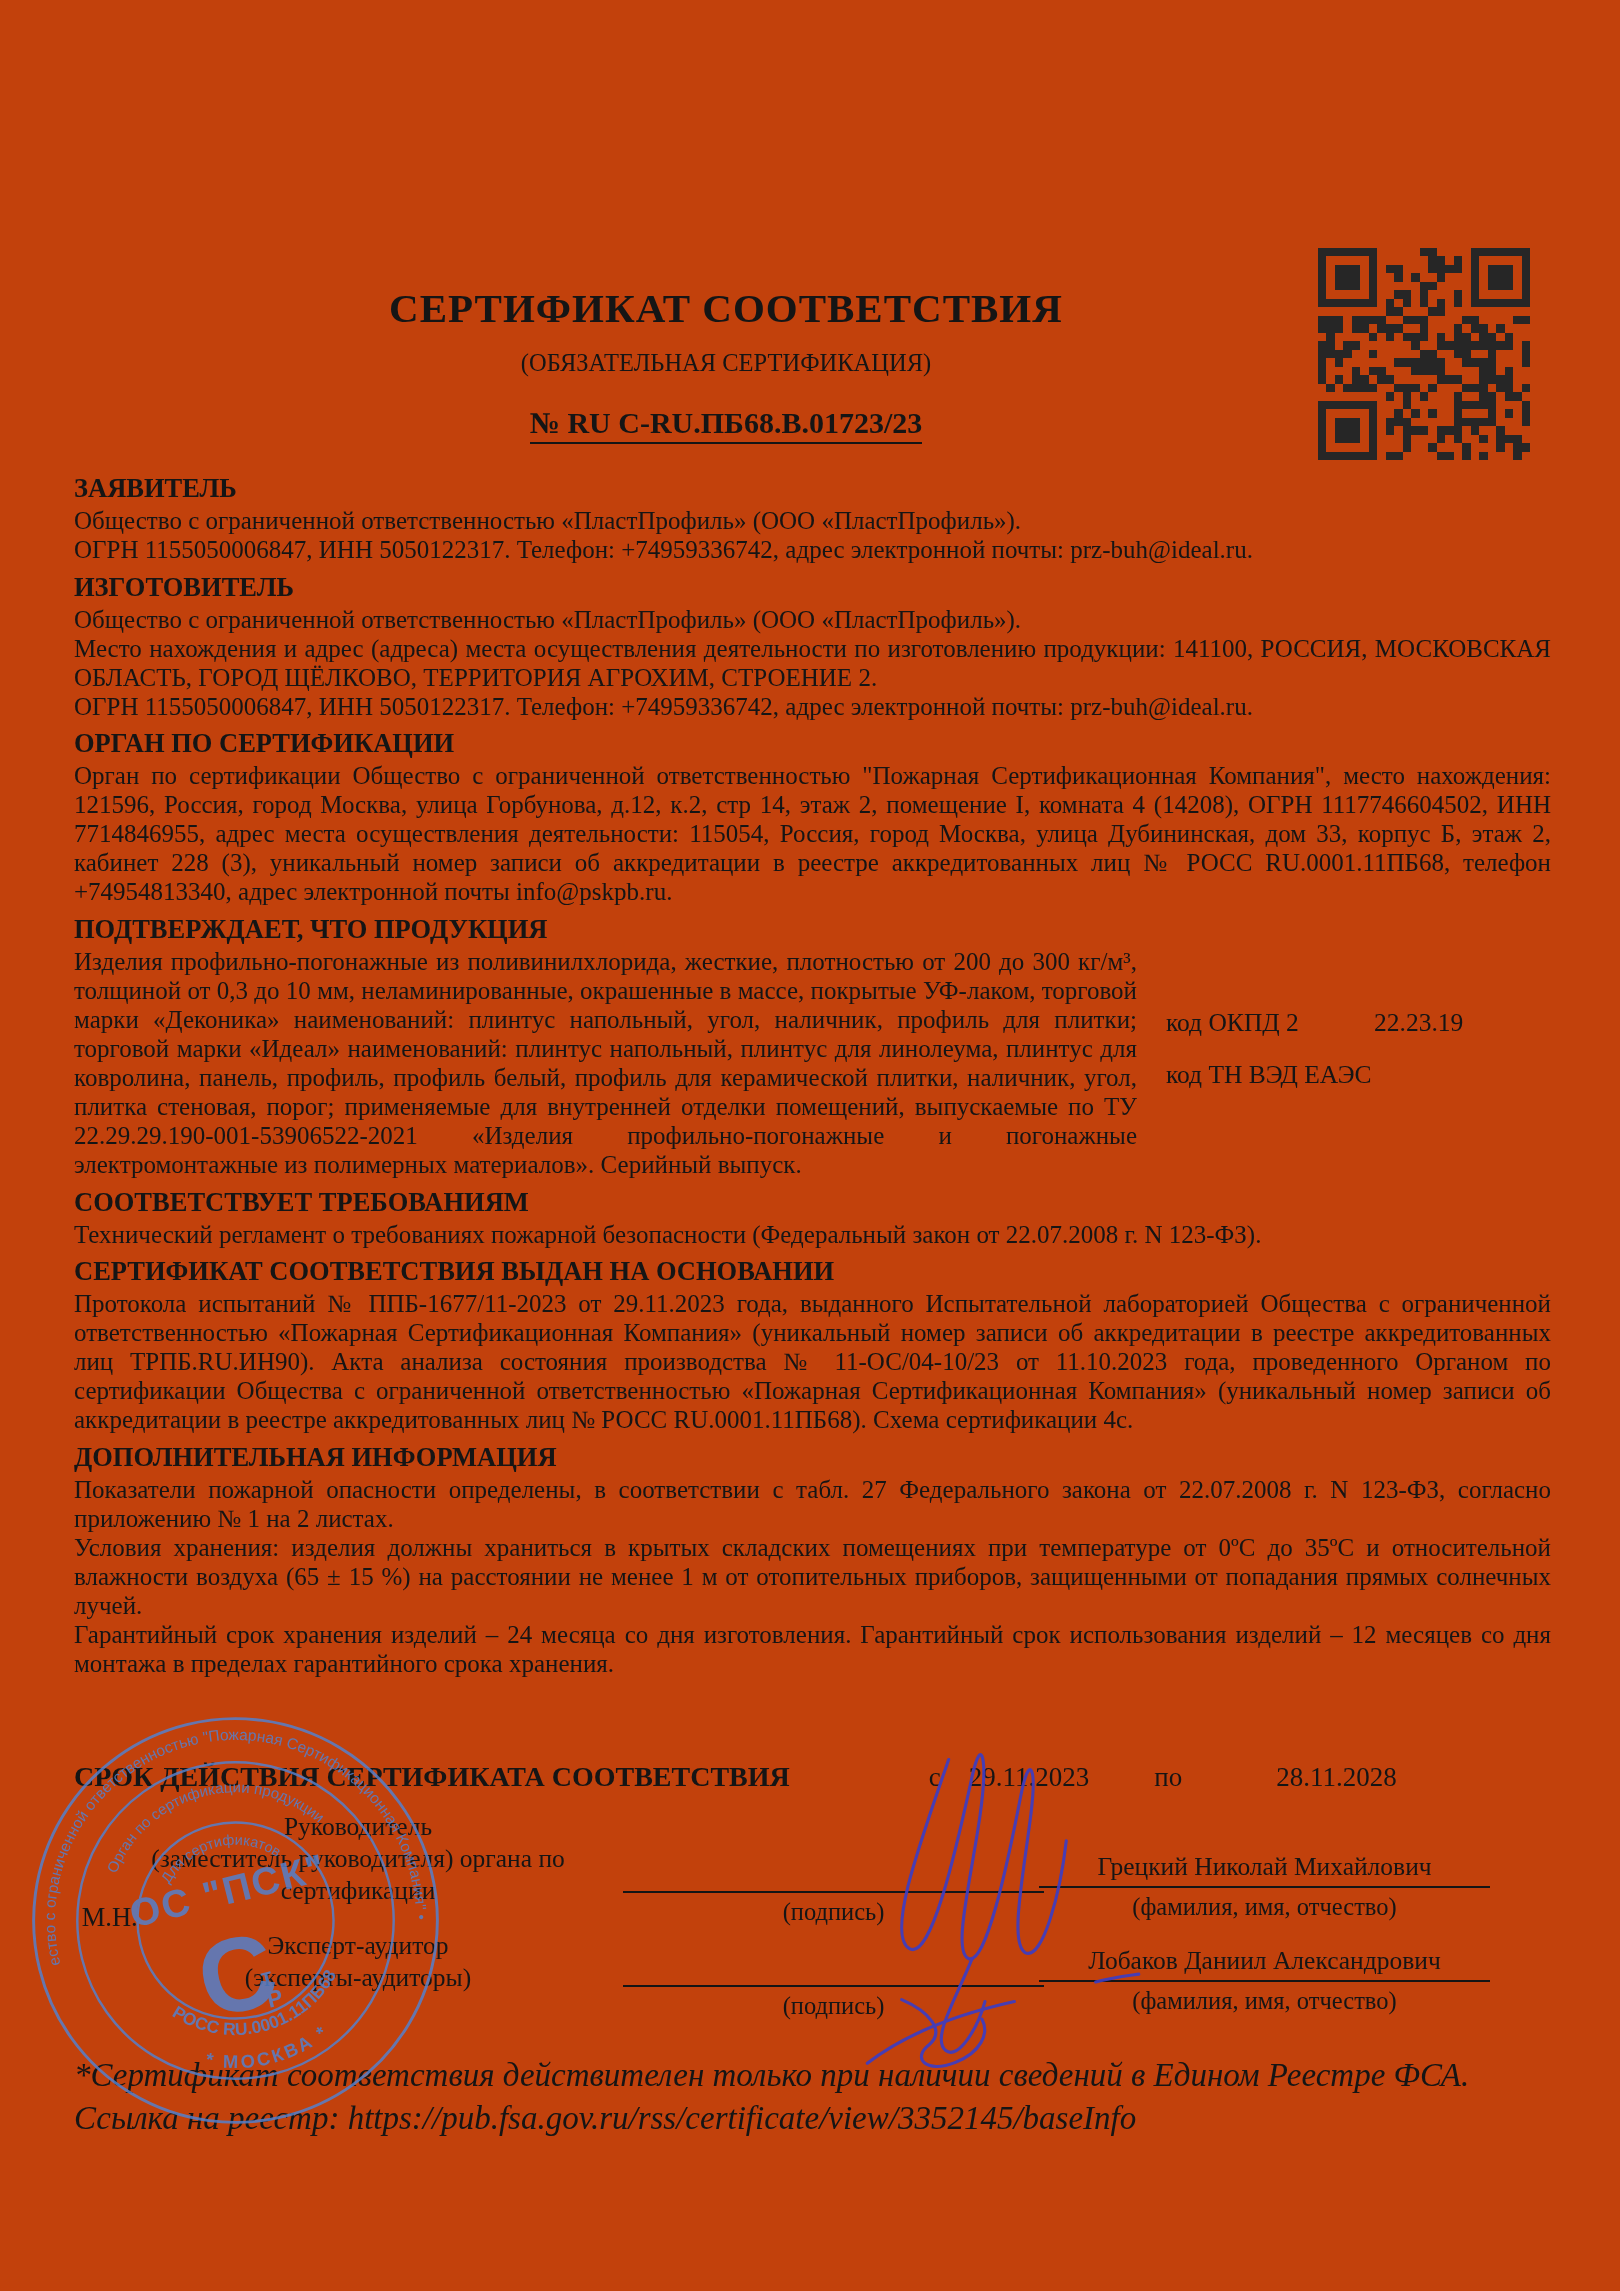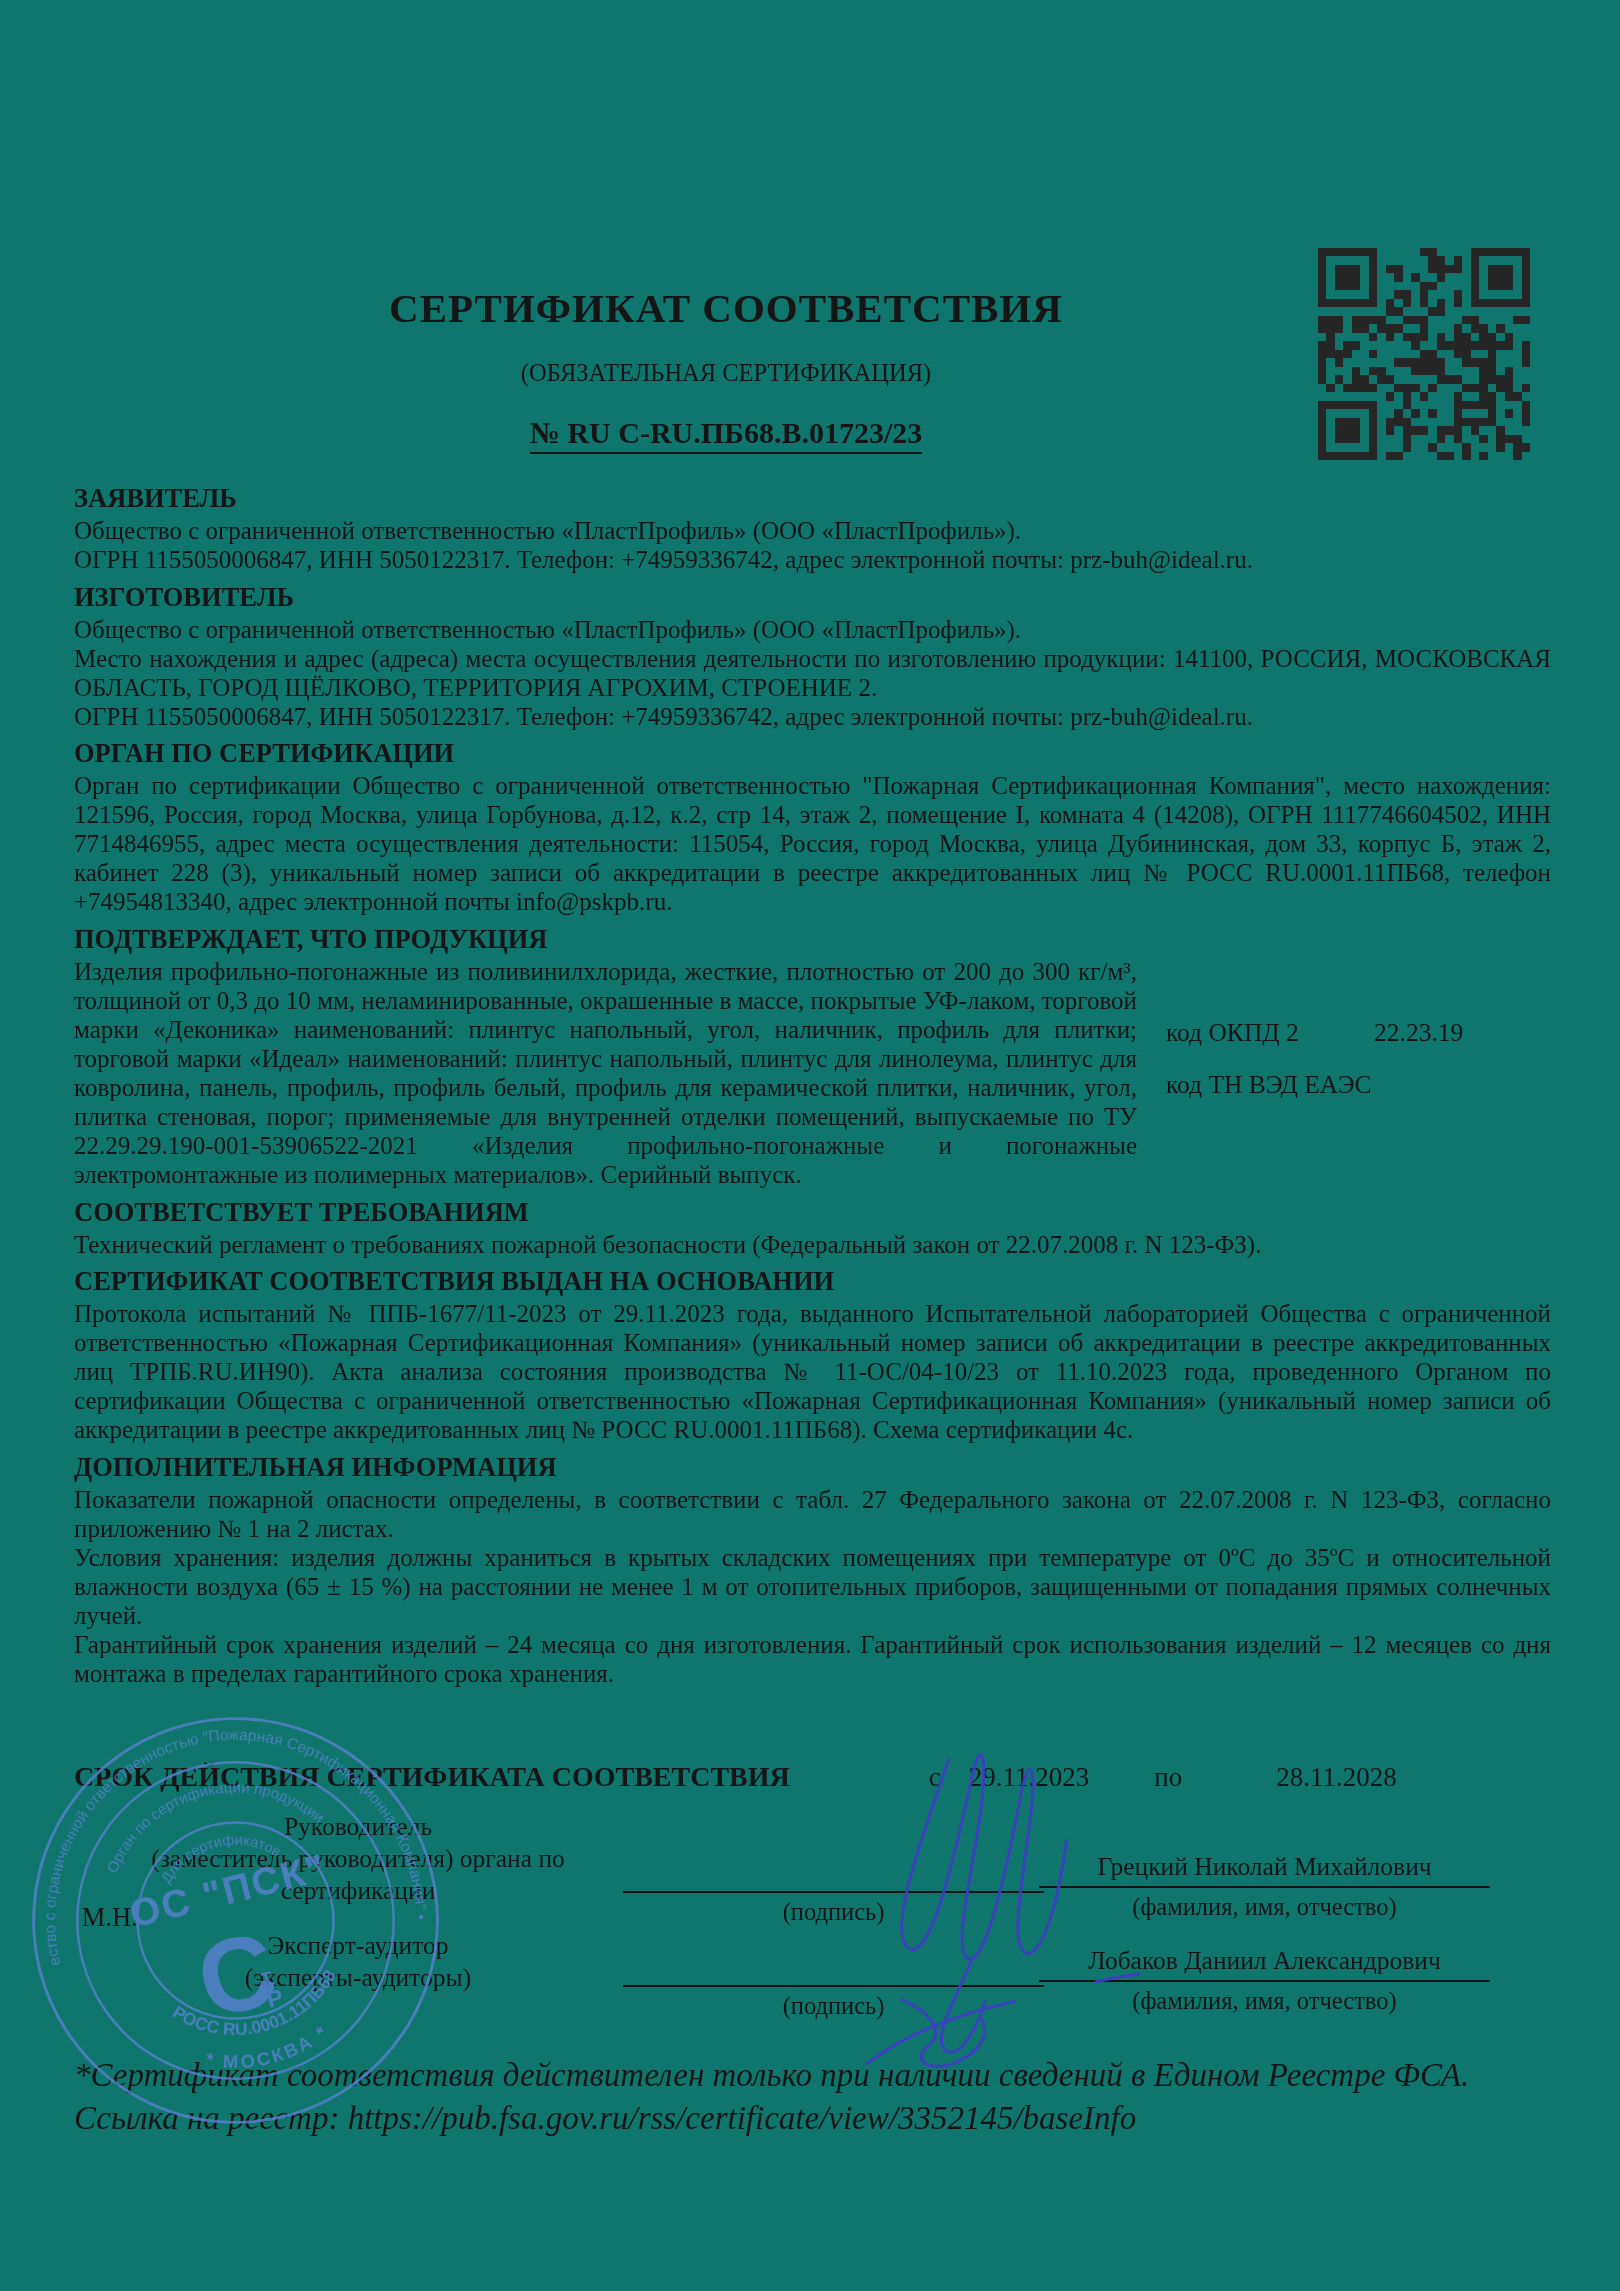--- a/index.html
+++ b/index.html
@@ -1,23 +1,23 @@
 <!DOCTYPE html>
 <html lang="ru"><head>
 <meta charset="utf-8">
 <style>
   html,body{margin:0;padding:0;background:#888;}
-  .page{position:relative;width:1620px;height:2292px;background:#0f766e;color:#151515;
+  .page{position:relative;width:1620px;height:2292px;background:#c2410c;color:#151515;
         font-family:"Liberation Serif","DejaVu Serif",serif;overflow:hidden;margin:0 auto;}
   .content{position:absolute;left:74px;right:69px;top:0;bottom:0;}
 
   
   .doc-header{width:1304px;text-align:center;padding-top:284px;}
   .title{font-size:41px;font-weight:700;letter-spacing:1px;}
-  .subtitle{font-size:24.5px;margin-top:27px;}
+  .subtitle{font-size:24.5px;margin-top:17px;}
   .cert-number{font-size:30px;font-weight:700;margin-top:29px;}
   .cert-number span{border-bottom:2.9px solid #151515;padding-bottom:2.9px;}
 
   
   .sections{margin-top:33px;}
   .sec-h{font-size:26.5px;font-weight:700;line-height:30px;margin:7.8px 0 2.9px 0;}
   .txt{font-size:25px;line-height:29px;text-align:justify;margin:0;}
   .product-row{display:flex;}
   .product-text{width:1063px;}
   .codes{flex:1;padding-left:29px;padding-top:61px;font-size:25.5px;}

